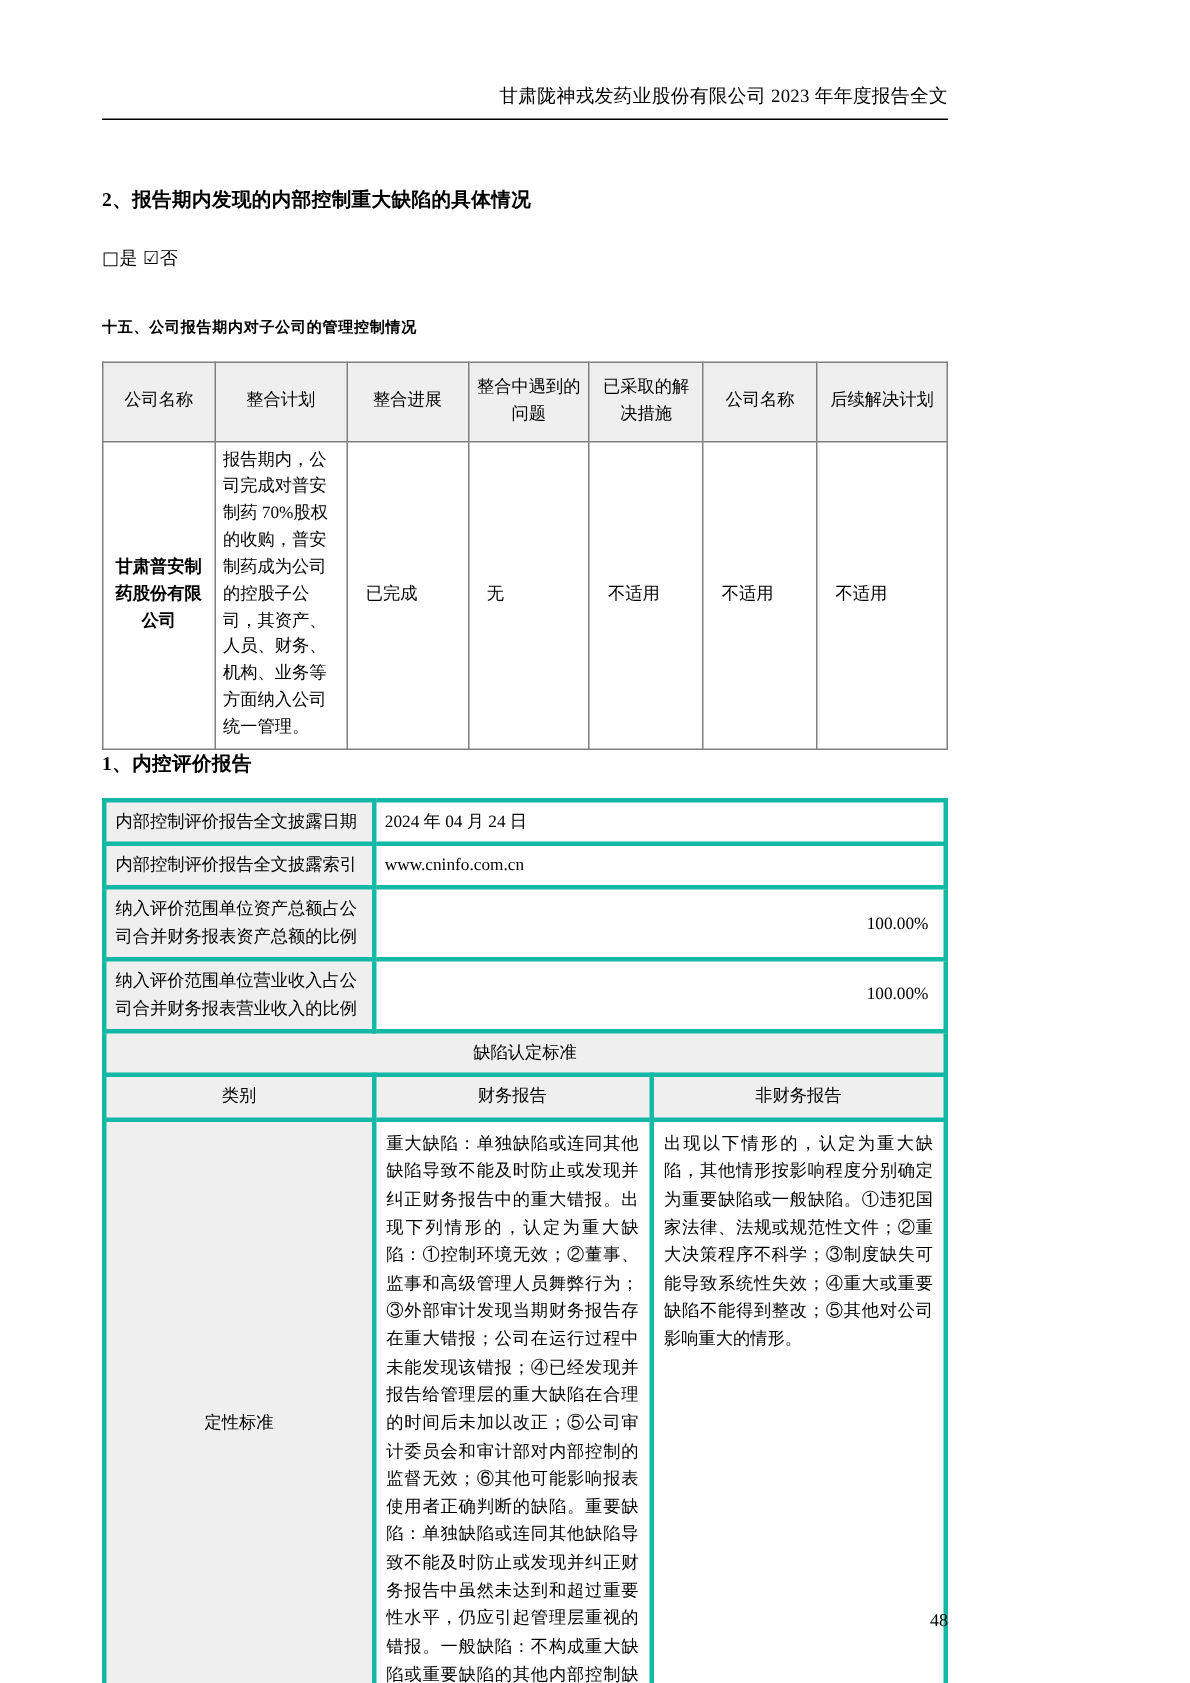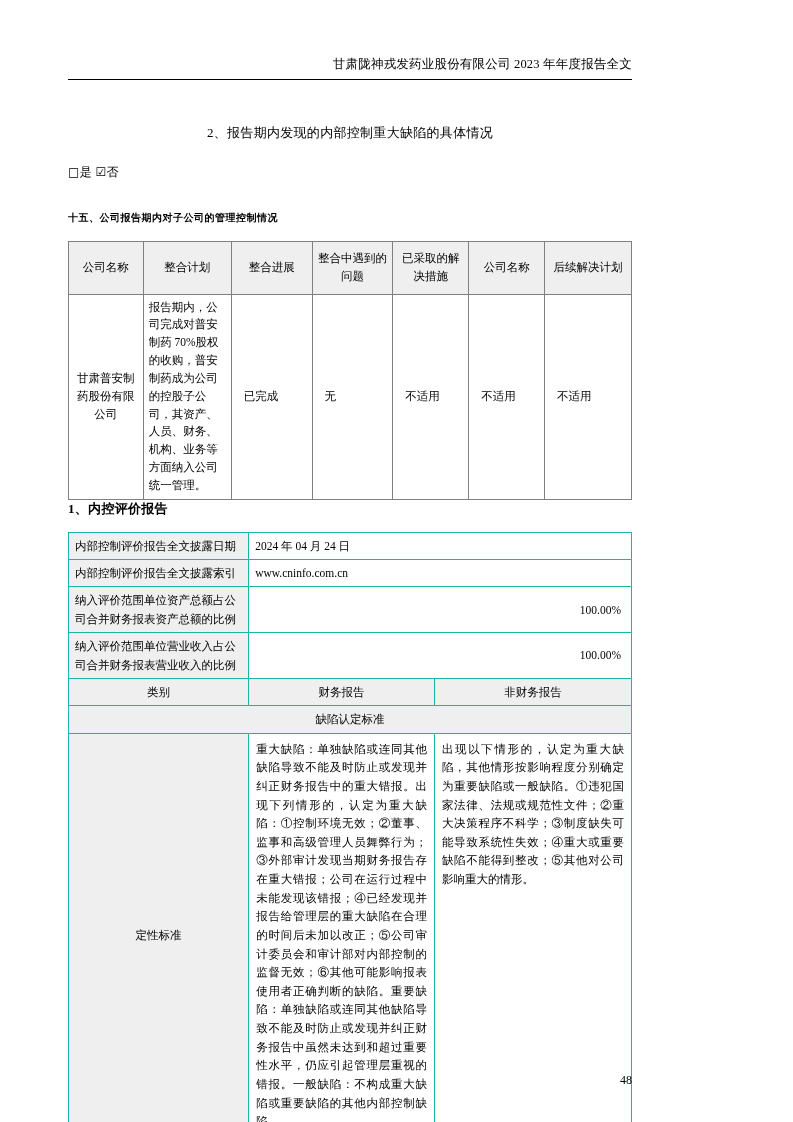--- a/index.html
+++ b/index.html
@@ -25,24 +25,23 @@
     color: #000;
     letter-spacing: 0.2px;
     padding-bottom: 6px;
   }
   .header-rule {
     border-bottom: 1.2px solid #000;
     margin-bottom: 44px;
   }
   .h-sub {
     font-size: 13px;
-    font-weight: normal;
+    font-weight: bold;
     margin: 0 0 22px 0;
     letter-spacing: 0.3px;
-    text-align: center;
   }
   .checkline {
     font-size: 12.5px;
     margin: 0 0 30px 0;
     letter-spacing: 0.3px;
   }
   .checkline .box {
     font-family: "DejaVu Sans", sans-serif;
     font-size: 12px;
   }
@@ -81,23 +80,24 @@
     padding: 8px 4px;
   }
   table.t1 td.ctr {
     text-align: left;
     vertical-align: middle;
     padding-left: 12px;
   }
   table.t1 td.name {
     text-align: center;
     vertical-align: middle;
+    font-weight: bold;
   }
   table.t2 td {
-    border: 1px solid #14b8a6;
+    border: 3px solid #14b8a6;
     font-size: 11.5px;
     line-height: 1.6;
     padding: 4px 6px;
     vertical-align: middle;
   }
   table.t2 td.label {
     background: #efefef;
     width: 210px;
   }
   table.t2 td.val {
@@ -206,28 +206,28 @@
       </tr>
       <tr>
         <td class="label">纳入评价范围单位资产总额占公司合并财务报表资产总额的比例</td>
         <td class="val right" colspan="2">100.00%</td>
       </tr>
       <tr>
         <td class="label">纳入评价范围单位营业收入占公司合并财务报表营业收入的比例</td>
         <td class="val right" colspan="2">100.00%</td>
       </tr>
       <tr>
+        <td class="bandhead" colspan="3">缺陷认定标准</td>
+      </tr>
+      <tr>
         <td class="colhead">类别</td>
         <td class="colhead">财务报告</td>
         <td class="colhead">非财务报告</td>
       </tr>
       <tr>
-        <td class="bandhead" colspan="3">缺陷认定标准</td>
-      </tr>
-      <tr>
         <td class="rowlabel">定性标准</td>
         <td class="body nowrapcjk">重大缺陷：单独缺陷或连同其他缺陷导致不能及时防止或发现并纠正财务报告中的重大错报。出现下列情形的，认定为重大缺陷：①控制环境无效；②董事、监事和高级管理人员舞弊行为；③外部审计发现当期财务报告存在重大错报；公司在运行过程中未能发现该错报；④已经发现并报告给管理层的重大缺陷在合理的时间后未加以改正；⑤公司审计委员会和审计部对内部控制的监督无效；⑥其他可能影响报表使用者正确判断的缺陷。重要缺陷：单独缺陷或连同其他缺陷导致不能及时防止或发现并纠正财务报告中虽然未达到和超过重要性水平，仍应引起管理层重视的错报。一般缺陷：不构成重大缺陷或重要缺陷的其他内部控制缺陷。</td>
         <td class="body nowrapcjk">出现以下情形的，认定为重大缺陷，其他情形按影响程度分别确定为重要缺陷或一般缺陷。①违犯国家法律、法规或规范性文件；②重大决策程序不科学；③制度缺失可能导致系统性失效；④重大或重要缺陷不能得到整改；⑤其他对公司影响重大的情形。</td>
       </tr>
     </tbody>
   </table>
 
   <div class="page-num">48</div>
 
 </div>

